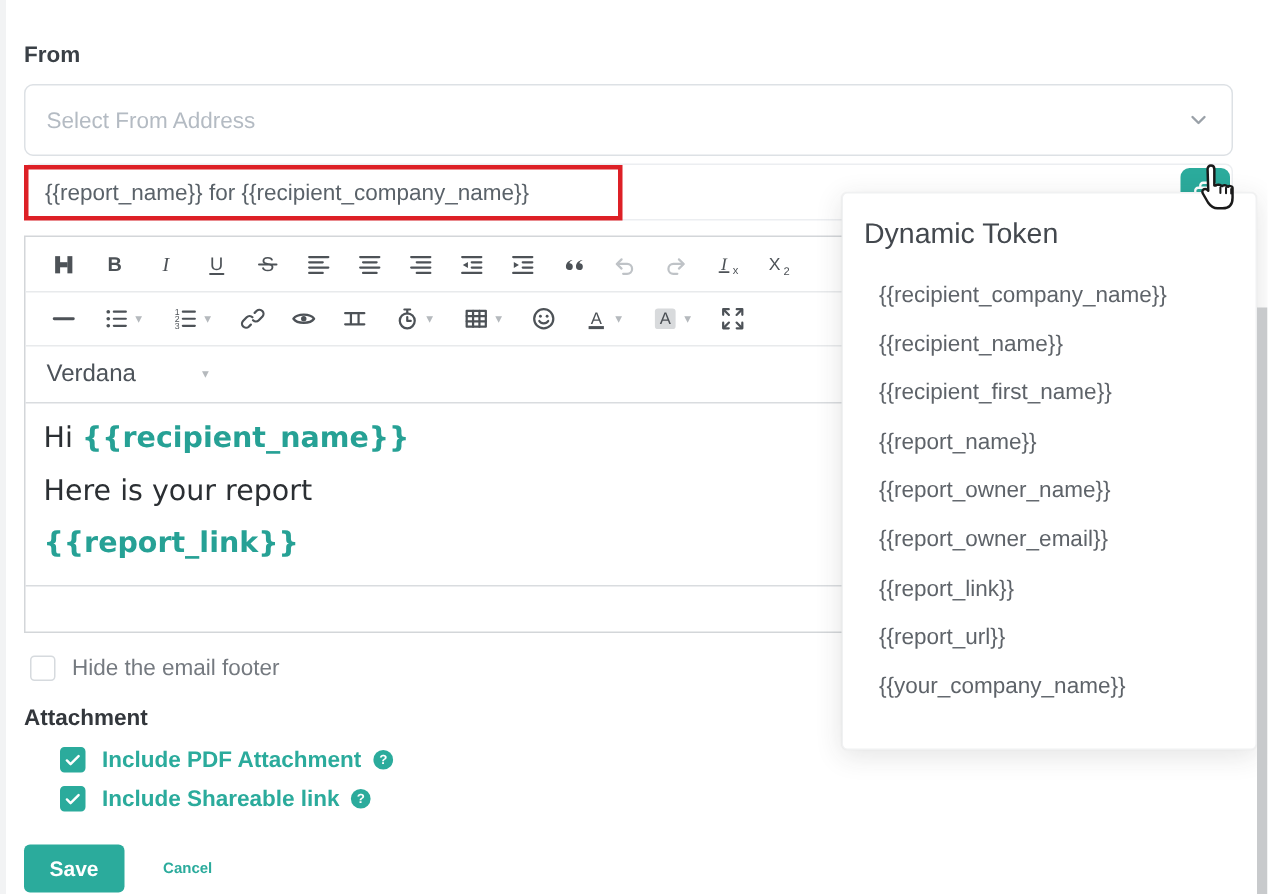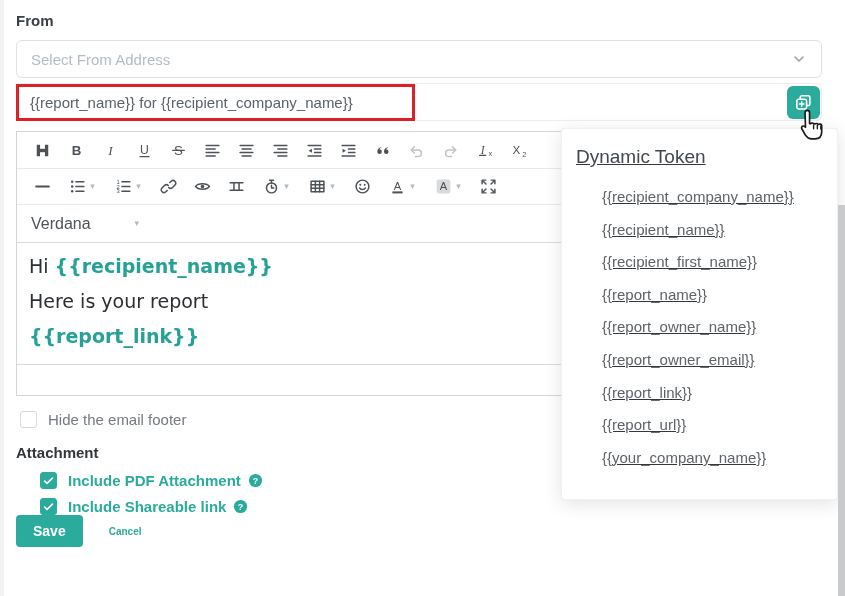--- a/index.html
+++ b/index.html
@@ -6,26 +6,26 @@
   html,body { background:#fff; }
   body {
     font-family: "Liberation Sans", "DejaVu Sans", sans-serif;
     width: 845px; height: 596px; position: relative; overflow: hidden;
     color:#35393e;
   }
   :root { --accent:#2bab9c; --annotation:#dd2026; --token:#26a195; }
 
   .left-edge { position:absolute; left:0; top:0; width:4px; height:100%; background:#f2f3f4; }
 
-  .content { position:absolute; left:16px; top:0; width:806px; }
+  .content { position:absolute; left:16px; top:16px; width:806px; }
 
   .field-label { padding-top:12px; font-size:15px; font-weight:bold; color:#3a4046; }
 
   .select {
-    margin-top:11px; height:38px; border:1px solid #dde1e5; border-radius:6px;
+    margin-top:11px; height:48px; border:1px solid #dde1e5; border-radius:6px;
     background:#fff; display:flex; align-items:center; padding:0 14px; cursor:pointer;
   }
   .select .placeholder { flex:1; font-size:15px; color:#b4bbc3; }
   .select .chev { color:#9aa1a8; display:flex; }
 
   .subject-row {
     margin-top:5px; height:38px; border:1px solid #eceef1; border-radius:5px;
     position:relative; background:#fff;
   }
   .annotation-box {
@@ -74,37 +74,37 @@
   }
   .cb.unchecked { border:1px solid #d6dade; background:#fff; }
   .cb.checked { background:var(--accent); border:1px solid var(--accent); }
   .cb-label { margin-left:11px; font-size:15px; color:#757a80; cursor:pointer; }
 
   .attachment-heading { margin-top:16px; font-size:15px; font-weight:bold; color:#33373c; }
   .attach-row { margin-left:24px; margin-top:11px; }
   .attach-row .cb-label { color:var(--accent); font-weight:bold; }
   .help { margin-left:7px; display:flex; cursor:pointer; }
 
-  .actions { display:flex; align-items:center; }
+  .actions { margin-top:22px; display:flex; align-items:center; }
   .save-btn {
     background:var(--accent); color:#fff; border:none; border-radius:4px;
     font-size:14px; font-weight:bold; padding:8px 17px; cursor:pointer;
     font-family:inherit;
   }
   .cancel-link { margin-left:26px; color:var(--accent); font-size:10px; font-weight:bold; cursor:pointer; text-decoration:none; }
 
   .token-panel {
     position:absolute; left:561px; top:128px; width:277px; height:372px;
     background:#fff; border:1px solid #f0f1f2; border-radius:4px;
     box-shadow:0 4px 18px rgba(50,50,50,.13), 0 0 1px rgba(0,0,0,.06);
-    z-index:20; overflow:hidden;text-decoration:underline;
+    z-index:20; overflow:hidden;
   }
   .token-panel-title { padding:17px 0 0 14px; font-size:19px; color:#43484e; }
   .token-list { margin-top:13px; }
-  .token-item { padding-left:40px; line-height:32.6px; font-size:15px; color:#5e6369; cursor:pointer; white-space:nowrap; }
+  .token-item { padding-left:24px; line-height:32.6px; font-size:15px; color:#5e6369; cursor:pointer; white-space:nowrap; }
 
   .scrollbar-thumb { position:absolute; right:0; top:205px; width:7px; height:391px; background:#c8cacc; z-index:40; }
 
   .cursor { position:absolute; left:795px; top:108px; z-index:50; pointer-events:none; }
 </style>
 </head>
 <body>
 
 <div class="left-edge"></div>
 

